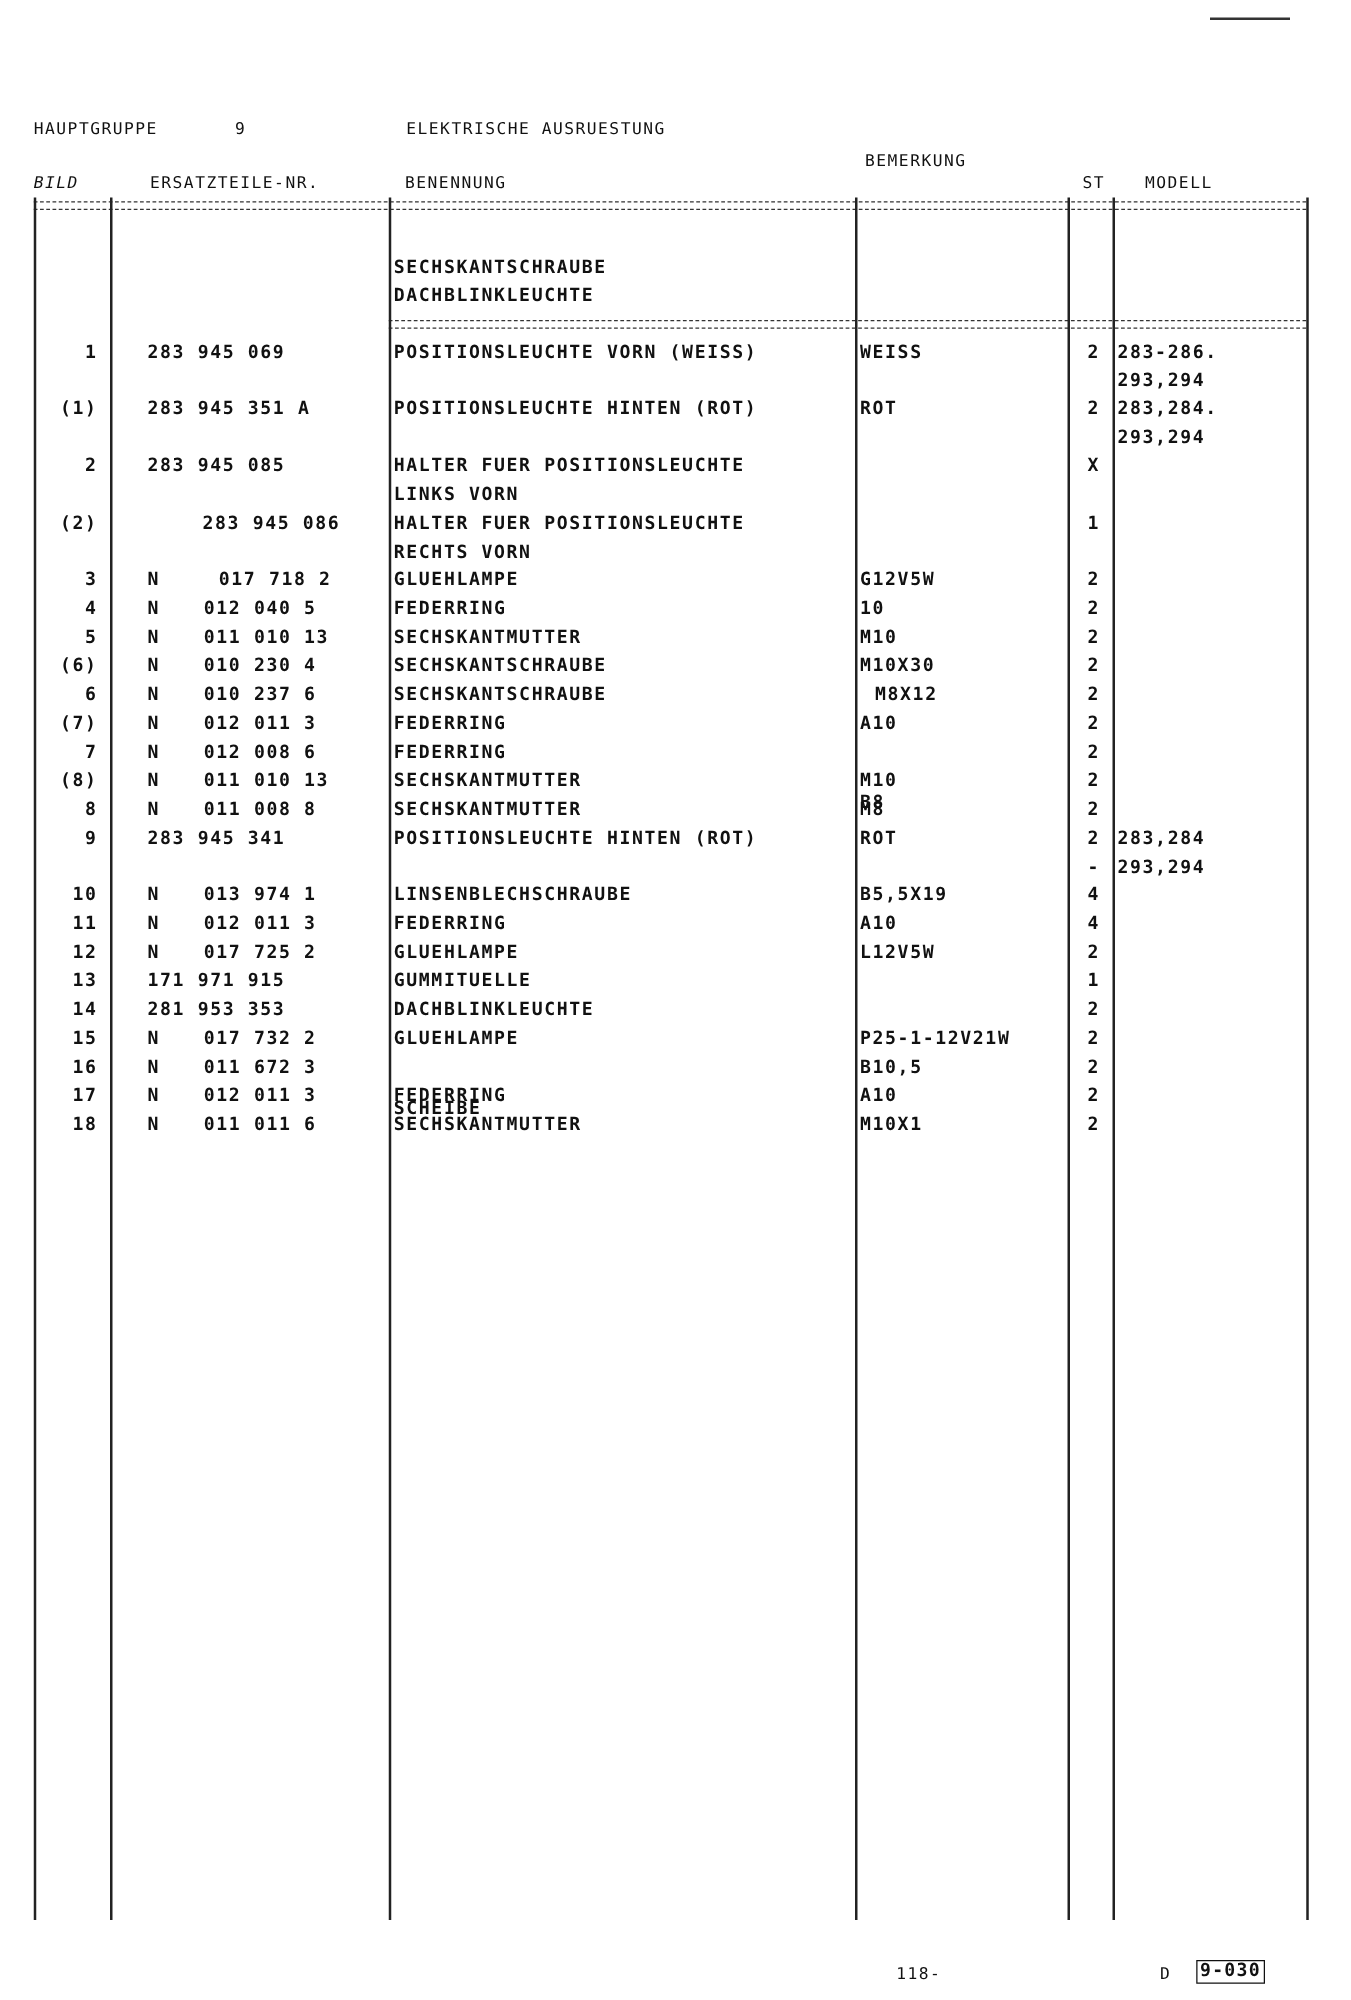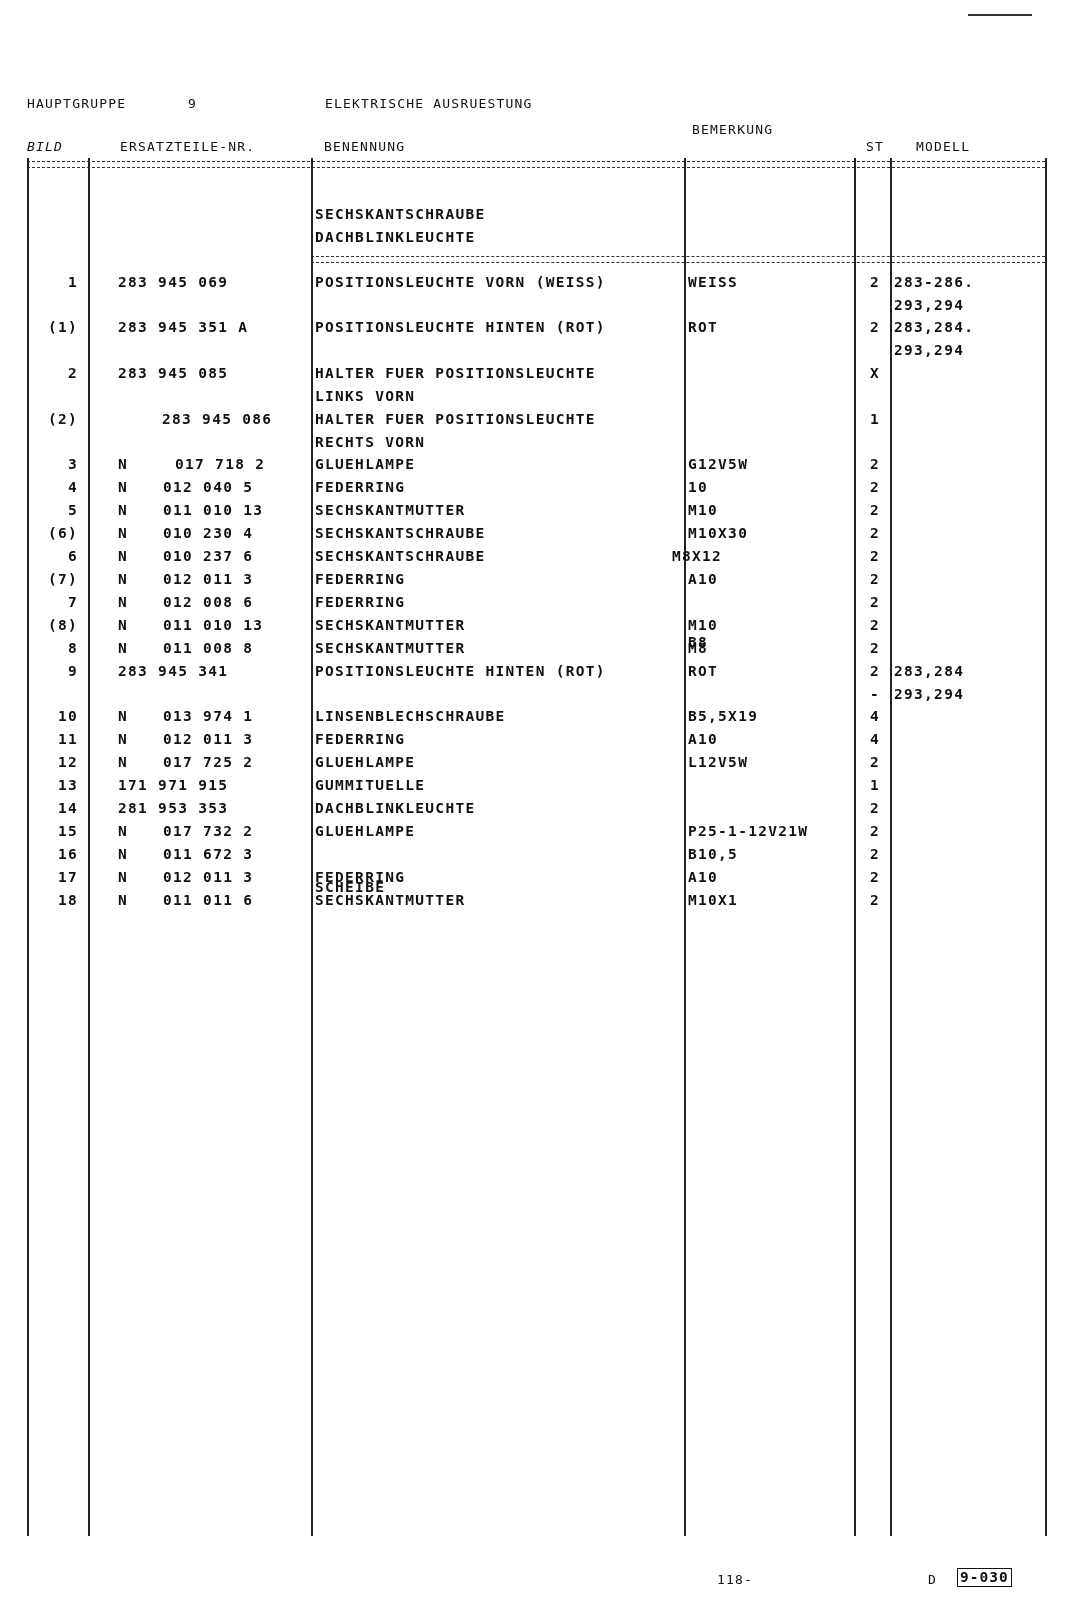--- a/index.html
+++ b/index.html
@@ -87,21 +87,21 @@
     <div class="cell right" style="left:30px;width:48px;top:524px;">(6)</div>
     <div class="cell" style="left:118px;top:524px;">N</div>
     <div class="cell" style="left:163px;top:524px;">010 230 4</div>
     <div class="cell" style="left:315px;top:524px;">SECHSKANTSCHRAUBE</div>
     <div class="cell" style="left:688px;top:524px;">M10X30</div>
     <div class="cell right" style="left:856px;width:24px;top:524px;">2</div>
     <div class="cell right" style="left:30px;width:48px;top:547px;">6</div>
     <div class="cell" style="left:118px;top:547px;">N</div>
     <div class="cell" style="left:163px;top:547px;">010 237 6</div>
     <div class="cell" style="left:315px;top:547px;">SECHSKANTSCHRAUBE</div>
-    <div class="cell" style="left:672px;top:547px;">M8X12</div>
+    <div class="cell" style="left:700px;top:547px;">M8X12</div>
     <div class="cell right" style="left:856px;width:24px;top:547px;">2</div>
     <div class="cell right" style="left:30px;width:48px;top:570px;">(7)</div>
     <div class="cell" style="left:118px;top:570px;">N</div>
     <div class="cell" style="left:163px;top:570px;">012 011 3</div>
     <div class="cell" style="left:315px;top:570px;">FEDERRING</div>
     <div class="cell" style="left:688px;top:570px;">A10</div>
     <div class="cell right" style="left:856px;width:24px;top:570px;">2</div>
     <div class="cell right" style="left:30px;width:48px;top:593px;">7</div>
     <div class="cell" style="left:118px;top:593px;">N</div>
     <div class="cell" style="left:163px;top:593px;">012 008 6</div>

